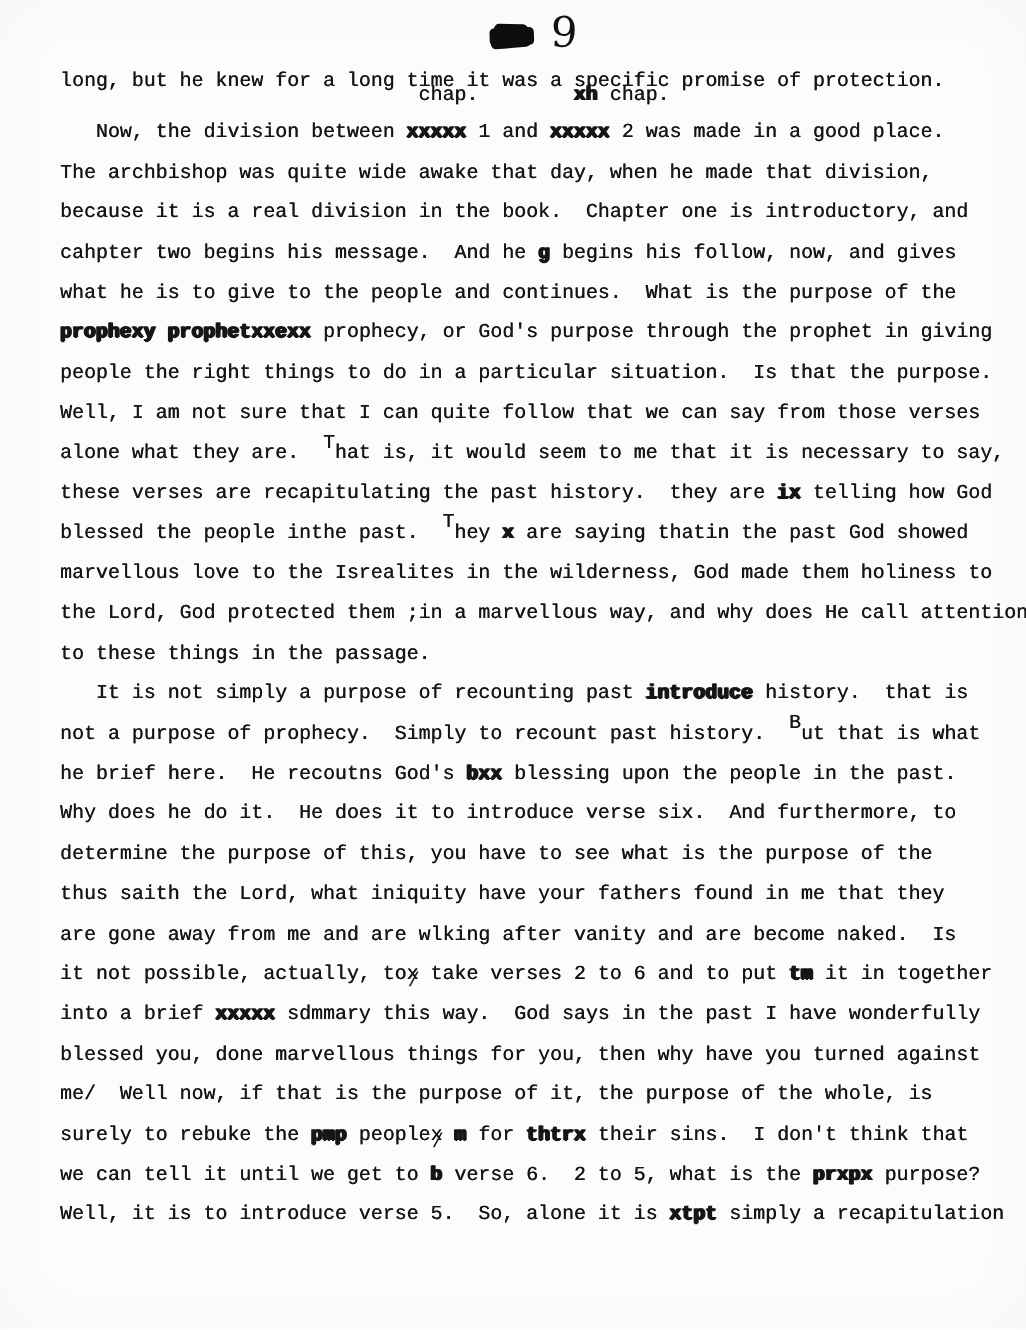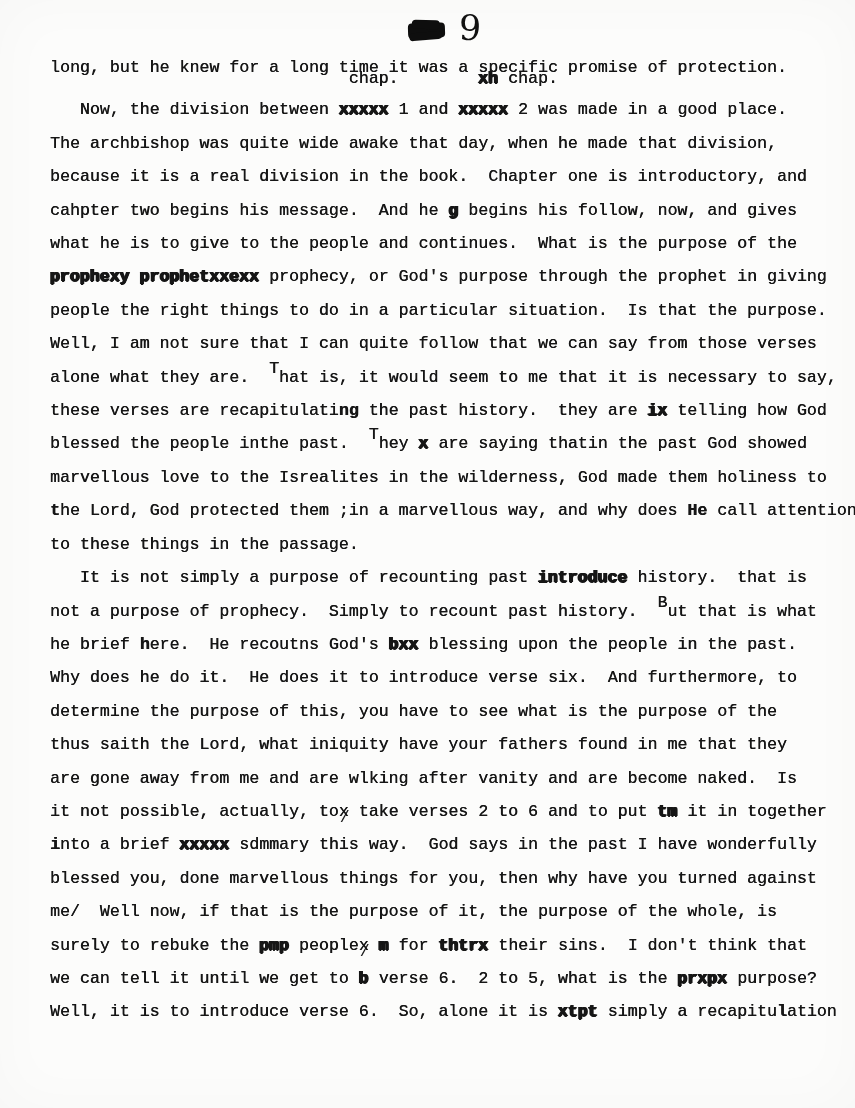--- a/index.html
+++ b/index.html
@@ -40,21 +40,21 @@
     text-shadow:0.3px 0 0 currentColor;
   }
   .insert{line-height:9px;}
   .insert span{position:relative;top:-10px;}
   
   .xx{
     font-weight:bold;
     text-shadow:0.9px 0 0 currentColor,-0.9px 0 0 currentColor,0 0.6px 0 currentColor;
   }
   
-  .ov{font-weight:bold;text-shadow:0.5px 0 0 currentColor;}
+  .ov{font-weight:normal;text-shadow:0.5px 0 0 currentColor;}
   
   .up{position:relative;top:-9px;}
   
   .dn0{
     display:inline-block;width:0;overflow:visible;
     position:relative;top:9px;left:-11px;
     color:#555;text-shadow:none;
   }
   
   .sl{position:relative;}
@@ -91,15 +91,15 @@
       <div class="line"><span>Why does he do it.  He does it to introduce verse six.  And furthermore, to</span></div>
       <div class="line"><span>determine the purpose of this, you have to see what is the purpose of the</span></div>
       <div class="line"><span>thus saith the Lord, what iniquity have your fathers found in me that they</span></div>
       <div class="line"><span>are gone away from me and are wlking after vanity and are become naked.  Is</span></div>
       <div class="line"><span>it not possible, actually, to</span><span class="sl">x</span><span> take verses 2 to 6 and to put </span><span class="xx">tm</span><span> it in together</span></div>
       <div class="line"><span class="ov">i</span><span>nto a brief </span><span class="xx">xxxxx</span><span> sdmmary this way.  God says in the past I have wonderfully</span></div>
       <div class="line"><span>blessed you, done marvellous things for you, then why have you turned against</span></div>
       <div class="line"><span>me/  Well now, if that is the purpose of it, the purpose of the whole, is</span></div>
       <div class="line"><span>surely to rebuke the </span><span class="xx">pmp</span><span> people</span><span class="sl">x</span><span> </span><span class="xx">m</span><span> for </span><span class="xx">thtrx</span><span> their sins.  I don't think that</span></div>
       <div class="line"><span>we can tell it until we get to </span><span class="xx">b</span><span> verse 6.  2 to 5, what is the </span><span class="xx">prxpx</span><span> purpose?</span></div>
-      <div class="line"><span>Well, it is to introduce verse 6.  So, alone it is </span><span class="xx">xtpt</span><span> simply a recapitu</span><span class="ov">l</span><span>ation</span></div>
+      <div class="line"><span>Well, it is to introduce verse 5.  So, alone it is </span><span class="xx">xtpt</span><span> simply a recapitu</span><span class="ov">l</span><span>ation</span></div>
     </div>
 </div>
 
 </body></html>

